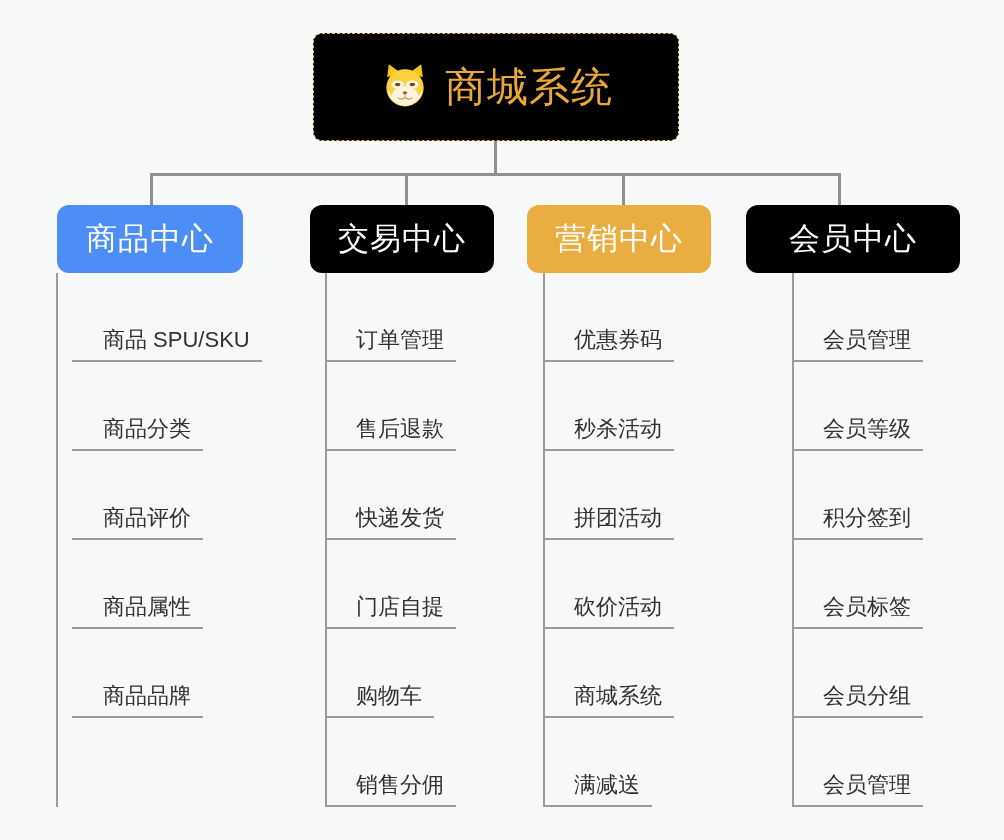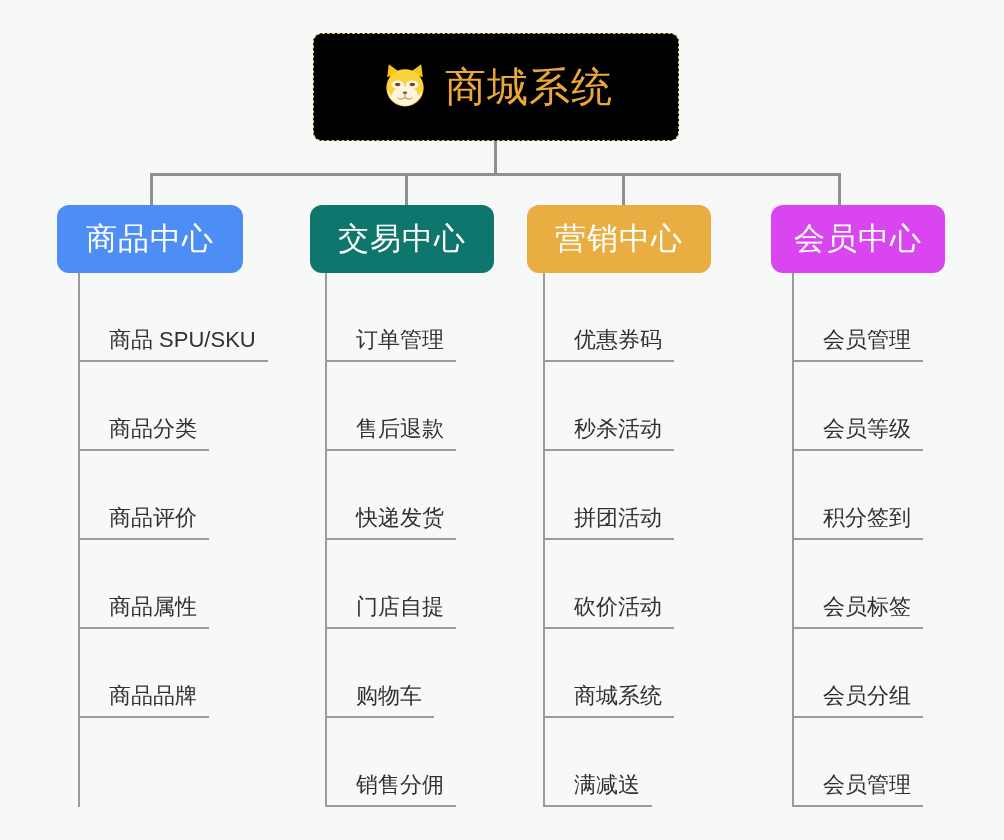--- a/index.html
+++ b/index.html
@@ -69,23 +69,23 @@
     border-radius: 12px;
     display: flex;
     align-items: center;
     justify-content: center;
     color: #ffffff;
     font-size: 31px;
     letter-spacing: 1px;
     white-space: nowrap;
   }
   .cat-0 { left: 57px;  width: 186px; background: #4c8ef5; }
-  .cat-1 { left: 310px; width: 184px; background: #0f766e; }
+  .cat-1 { left: 310px; width: 184px; background: #000000; }
   .cat-2 { left: 527px; width: 184px; background: #eaad41; }
-  .cat-3 { left: 771px; width: 174px; background: #d946ef; }
+  .cat-3 { left: 746px; width: 214px; background: #000000; }
 
   
   .leaf-col {
     position: absolute;
     top: 273px;
   }
   .spine {
     position: absolute;
     left: 0;
     top: 0;
@@ -109,21 +109,21 @@
     padding-bottom: 3px;
   }
   .leaf-underline {
     position: absolute;
     left: 0;
     bottom: 0;
     height: 2px;
     background: #9b9b9b;
   }
 
-  .col-0 { left: 78px; }
+  .col-0 { left: 56px; padding-left: 16px; }
   .col-1 { left: 325px; }
   .col-2 { left: 543px; }
   .col-3 { left: 792px; }
 </style>
 </head>
 <body>
 
 <div id="mindmap">
 
   <div class="root-node">

